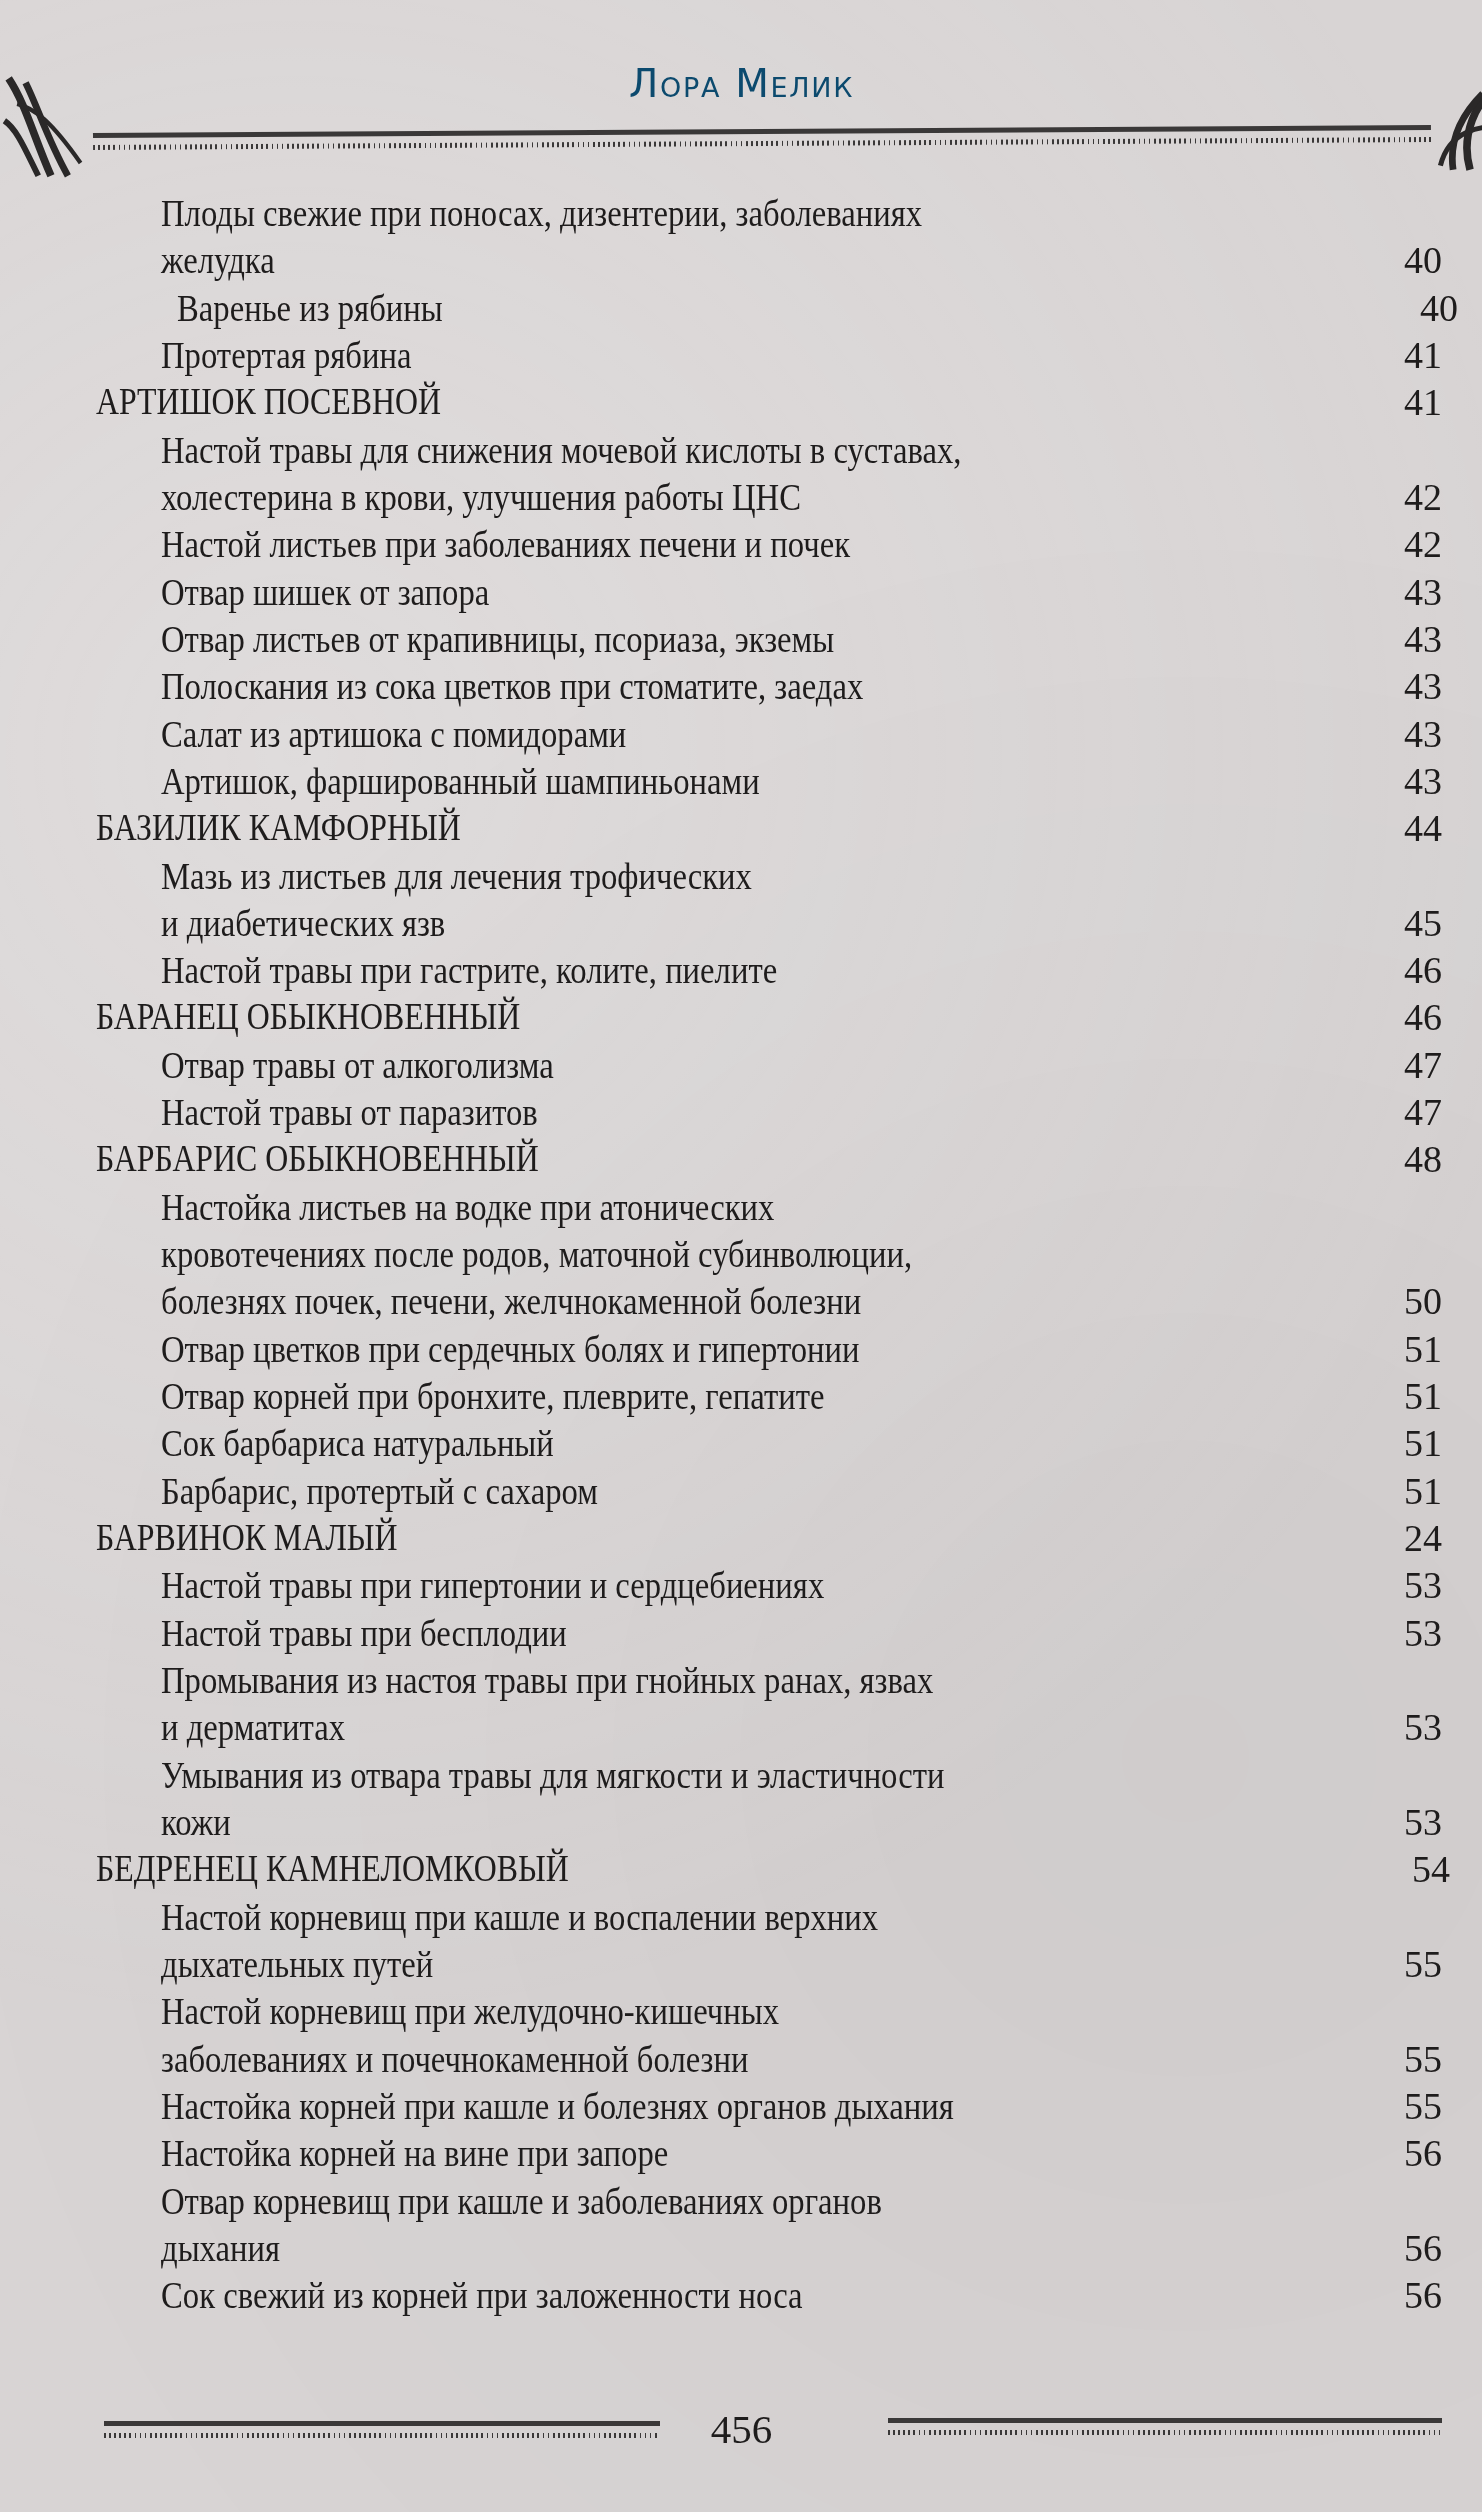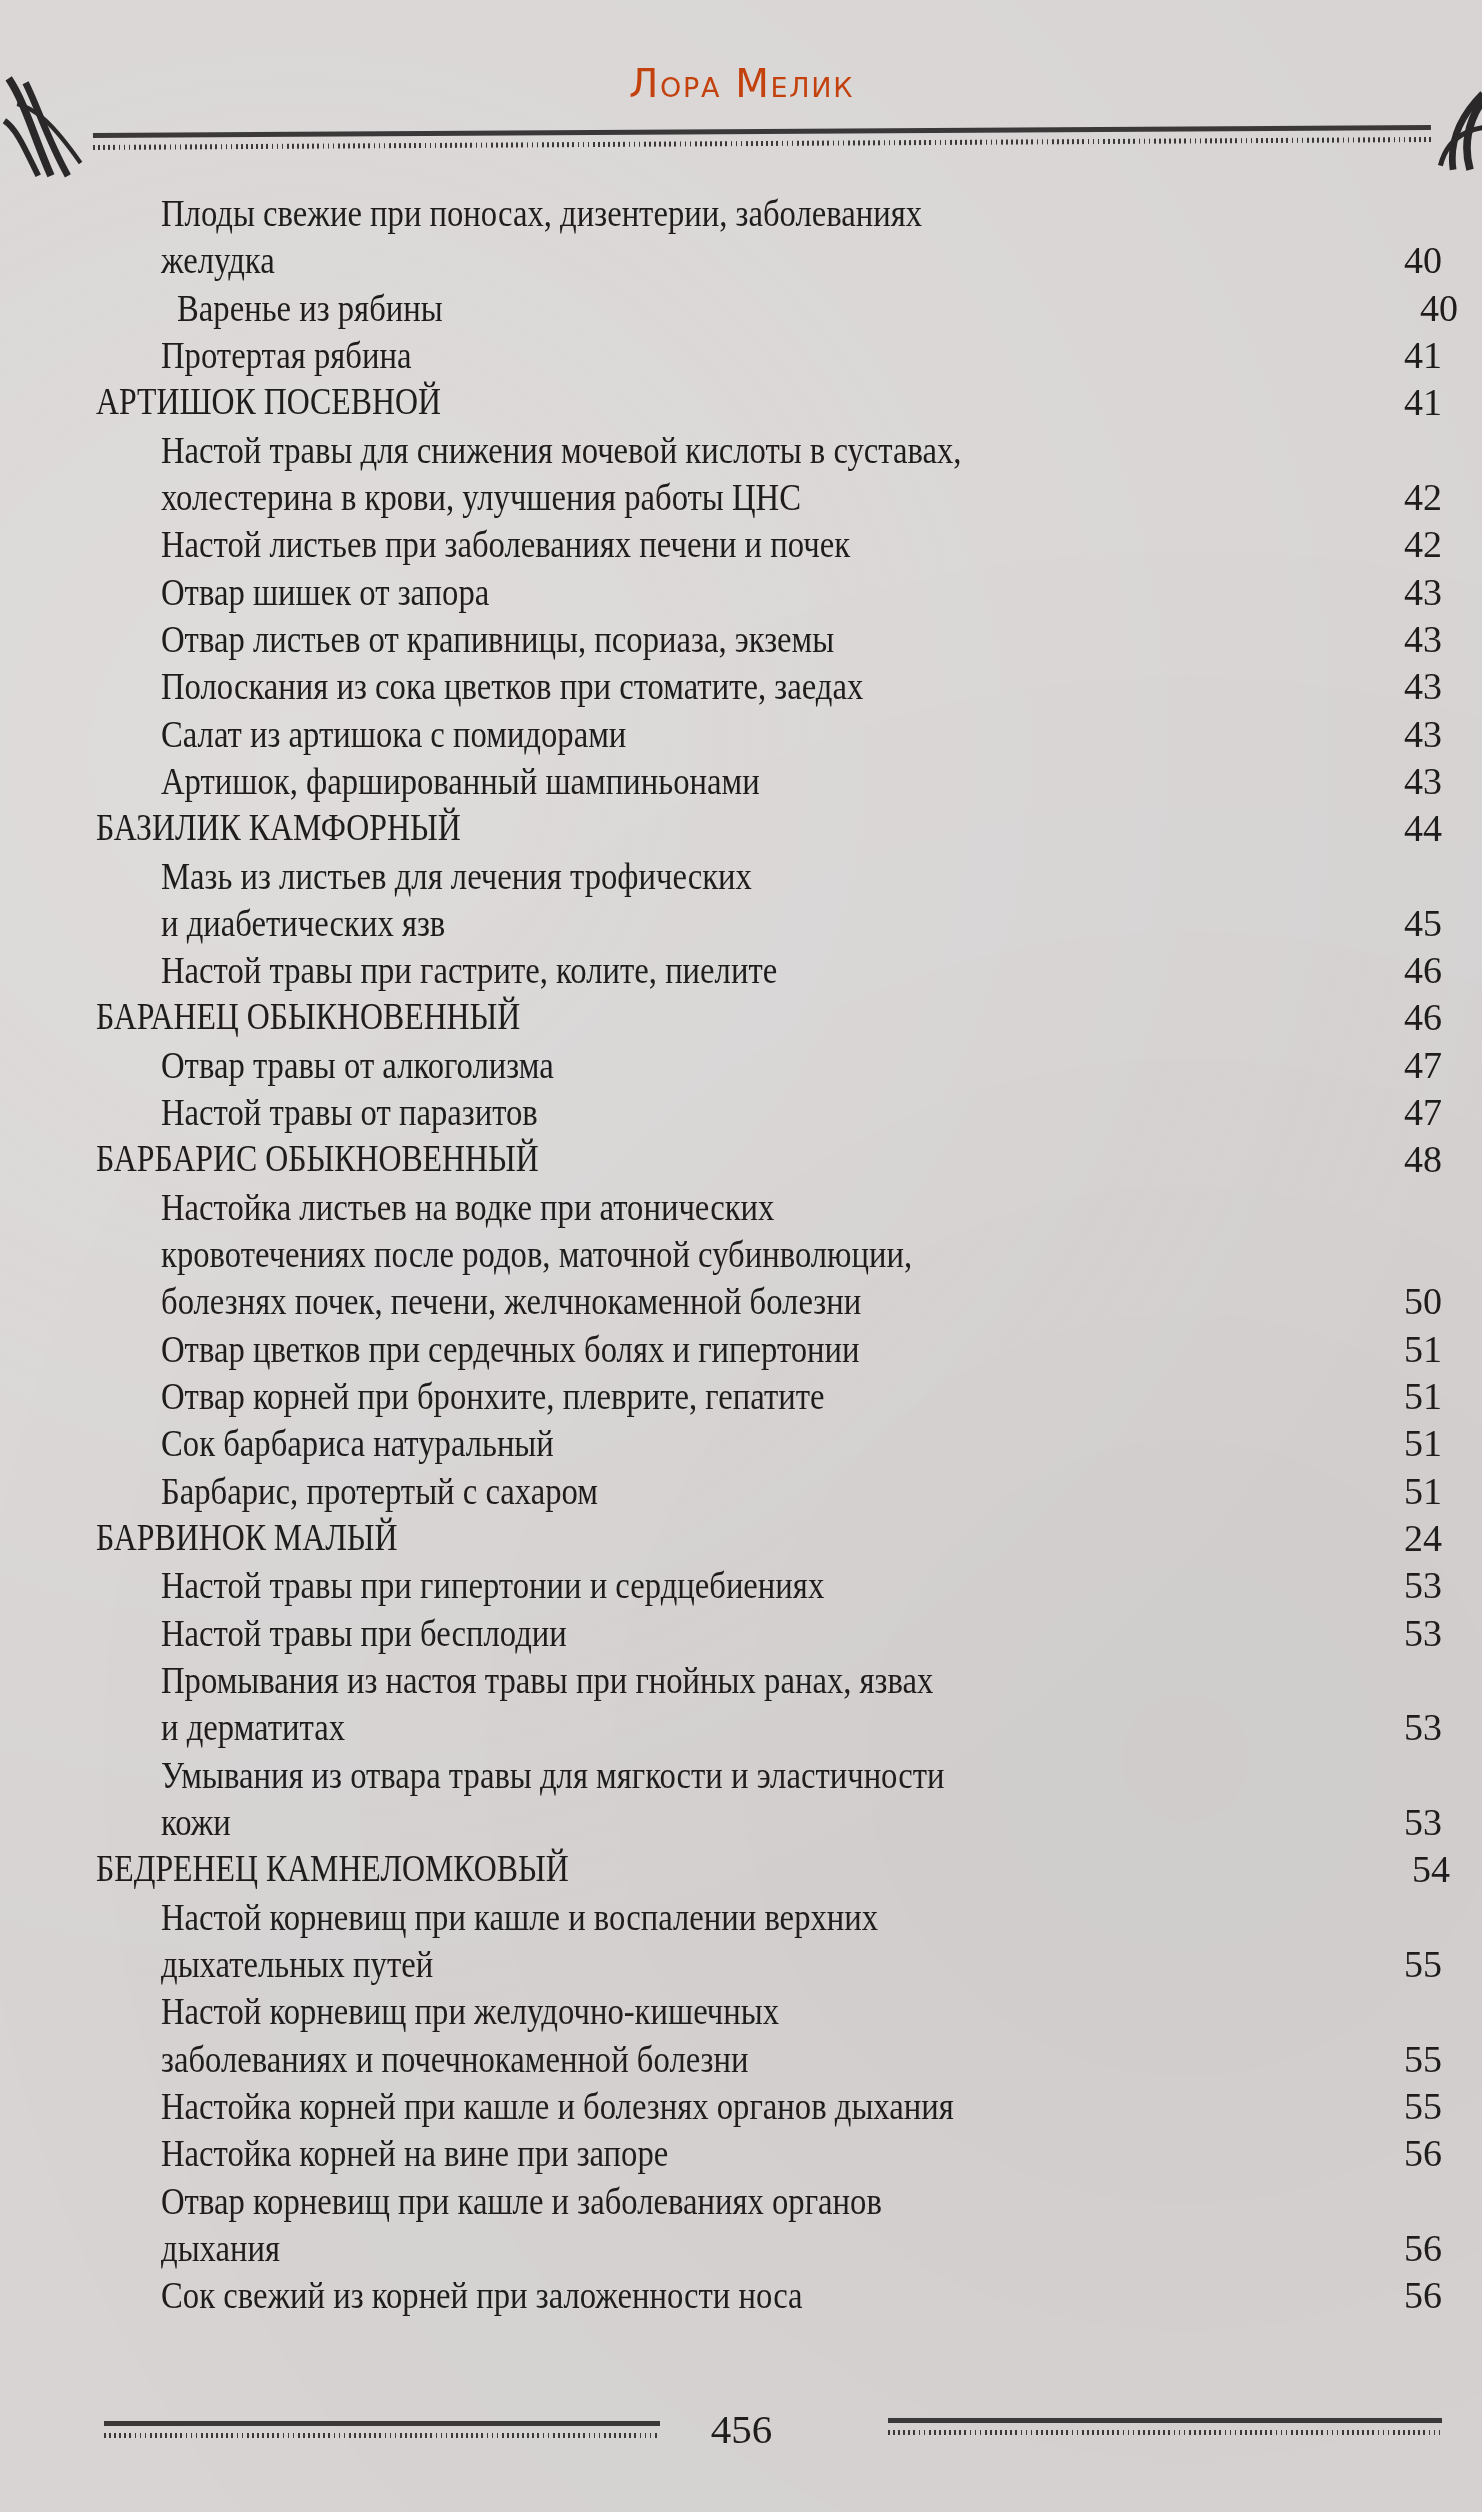--- a/index.html
+++ b/index.html
@@ -9,21 +9,21 @@
     background-image:
       radial-gradient(circle at 20% 30%, rgba(255,255,255,0.18), transparent 60%),
       radial-gradient(circle at 80% 70%, rgba(0,0,0,0.04), transparent 60%);
     font-family: "Liberation Serif", "DejaVu Serif", serif;
     color:#1e1c1c;
   }
   .header { position:absolute; left:0; top:0; width:1483px; height:170px; }
   .running-title {
     position:absolute; left:0; width:1483px; top:61px; text-align:center;
     font-family:"DejaVu Sans","Liberation Sans",sans-serif;
-    font-size:39px; letter-spacing:1.7px; font-variant:small-caps; color:#c2410c;
+    font-size:39px; letter-spacing:1.7px; font-variant:small-caps; color:#0c4a6e;
   }
   .rule {
     position:absolute; height:12px;
     border-top:5.1px solid #3a3838;
     background: repeating-linear-gradient(90deg, #3a3838 0 1.7px, transparent 1.7px 5.1px);
     background-size:auto 6.8px; background-repeat:repeat-x; background-position:0 6.8px;
   }
   .rule-top { left:93px; top:129px; width:1338px; transform:rotate(-0.35deg); }
   .ornament { position:absolute; width:85px; height:110px; }
   .ornament-left { left:0; top:70px; }

